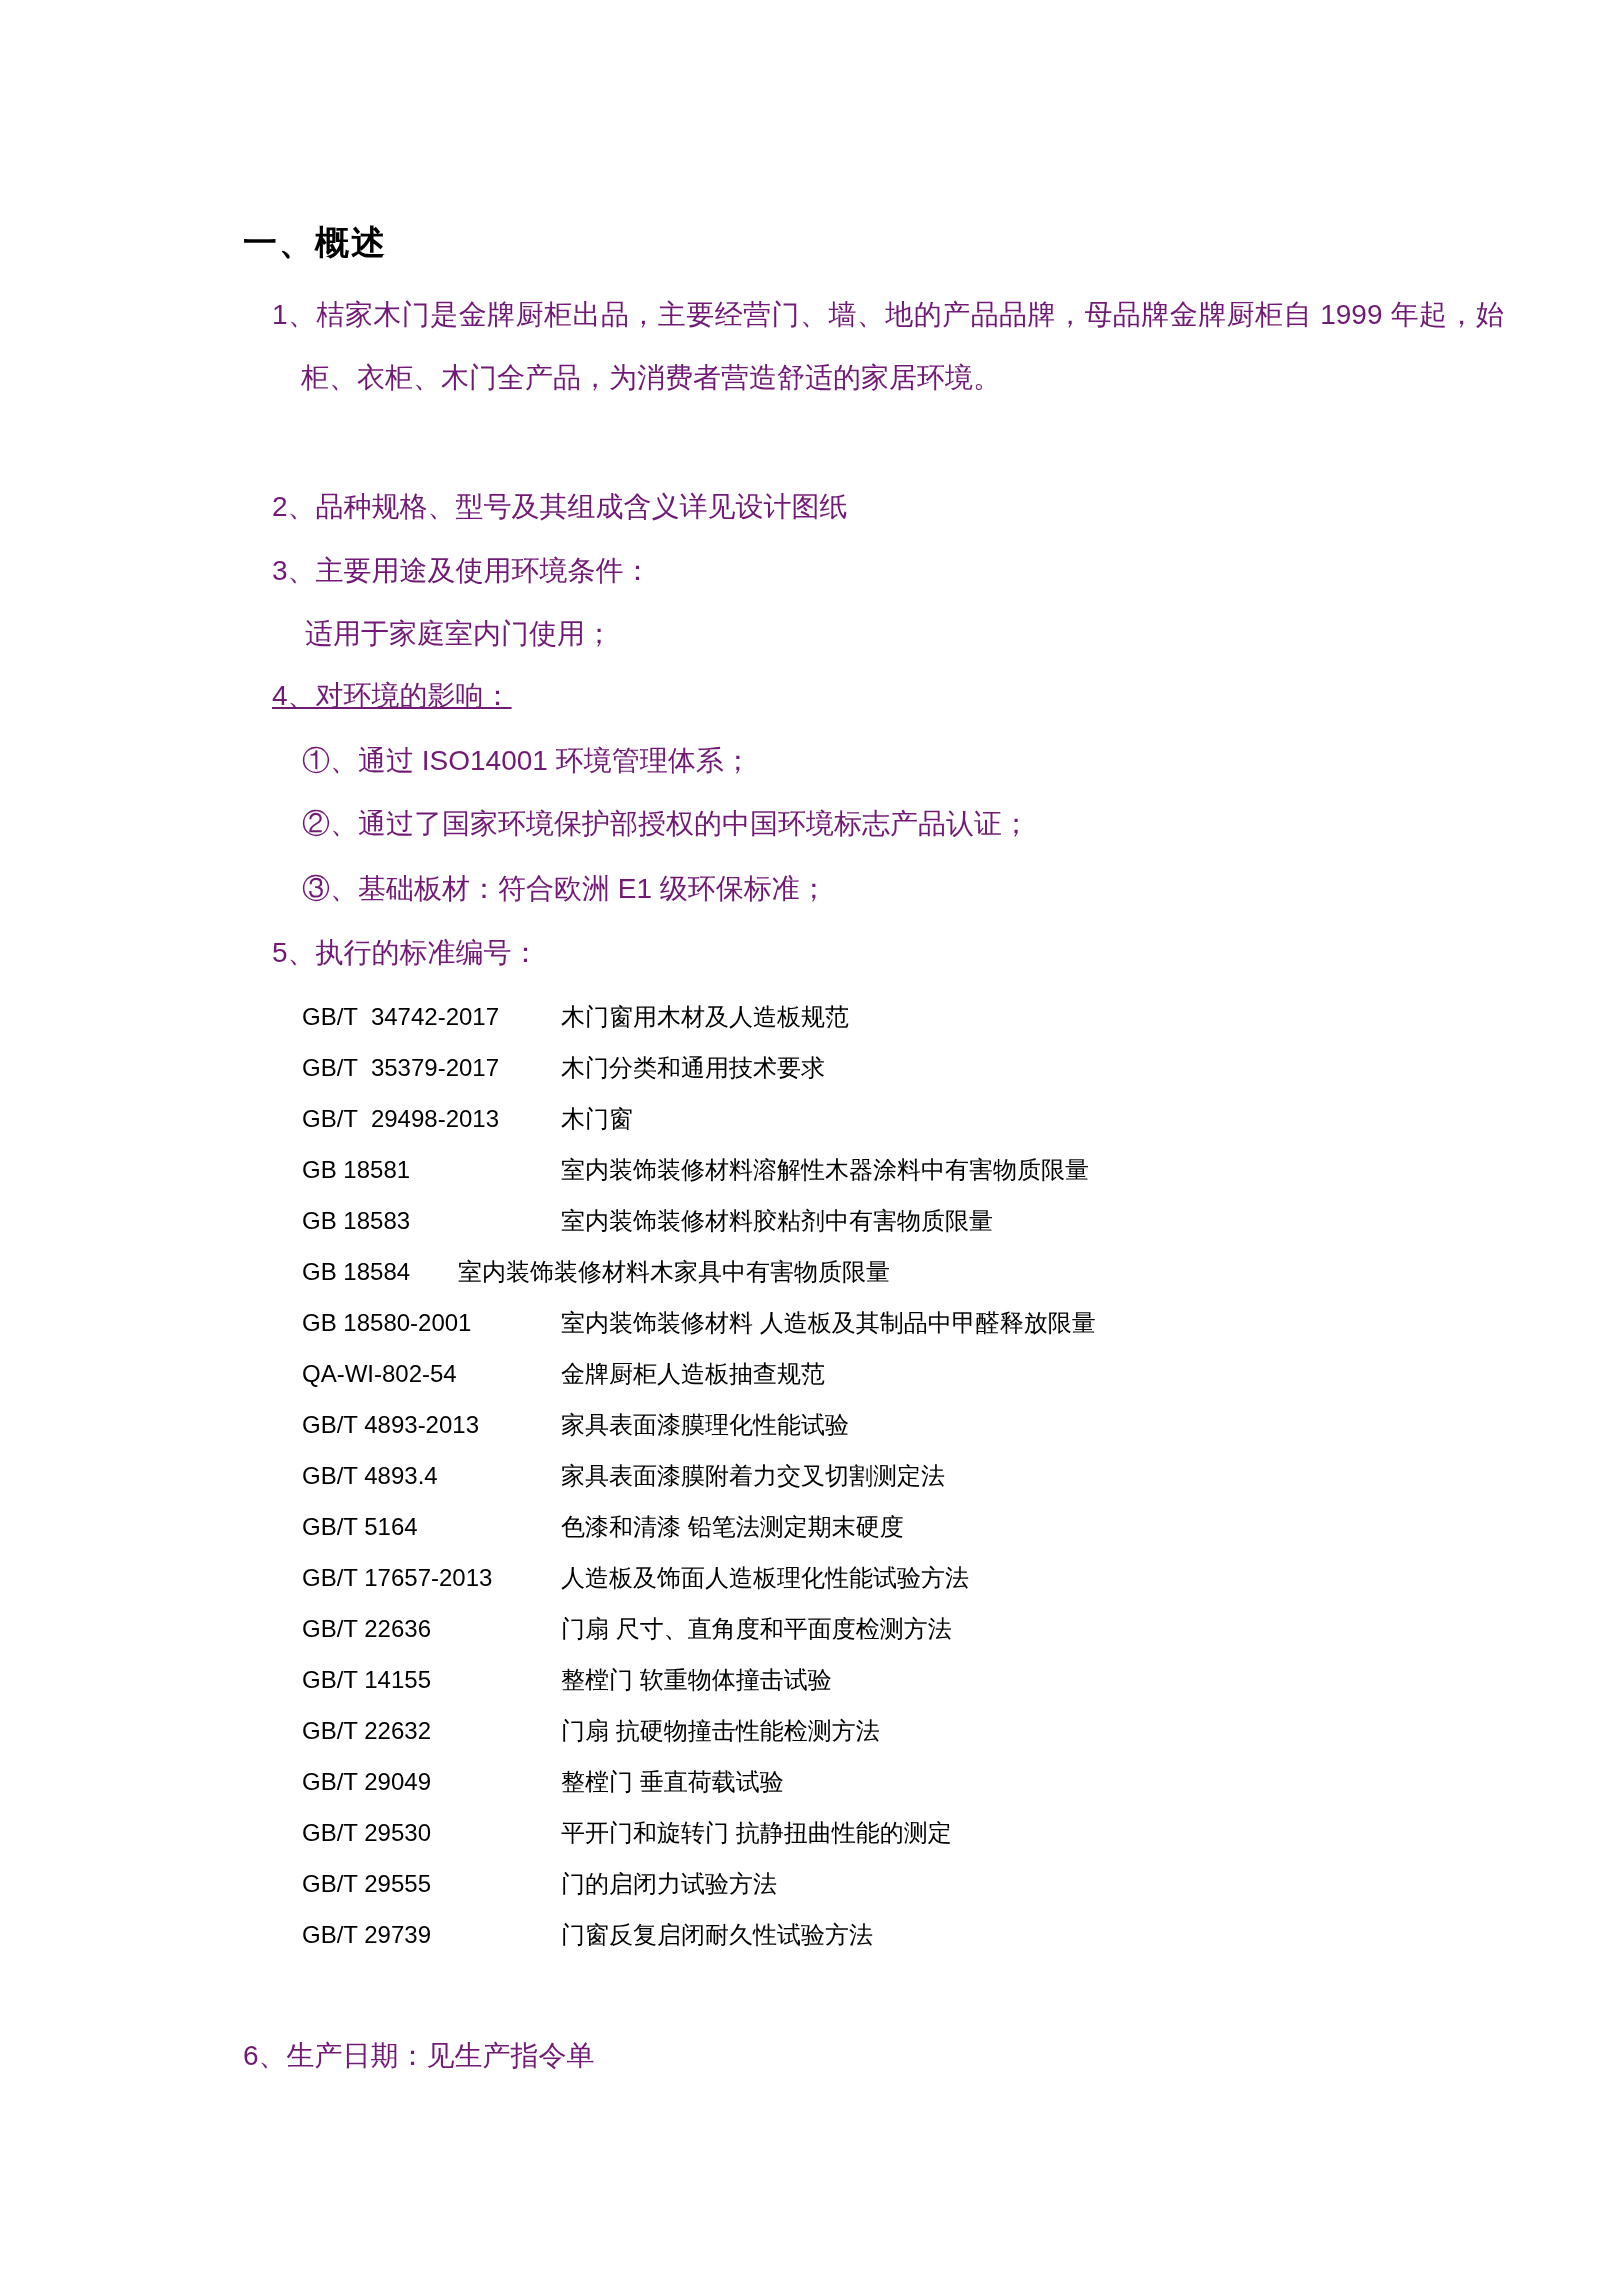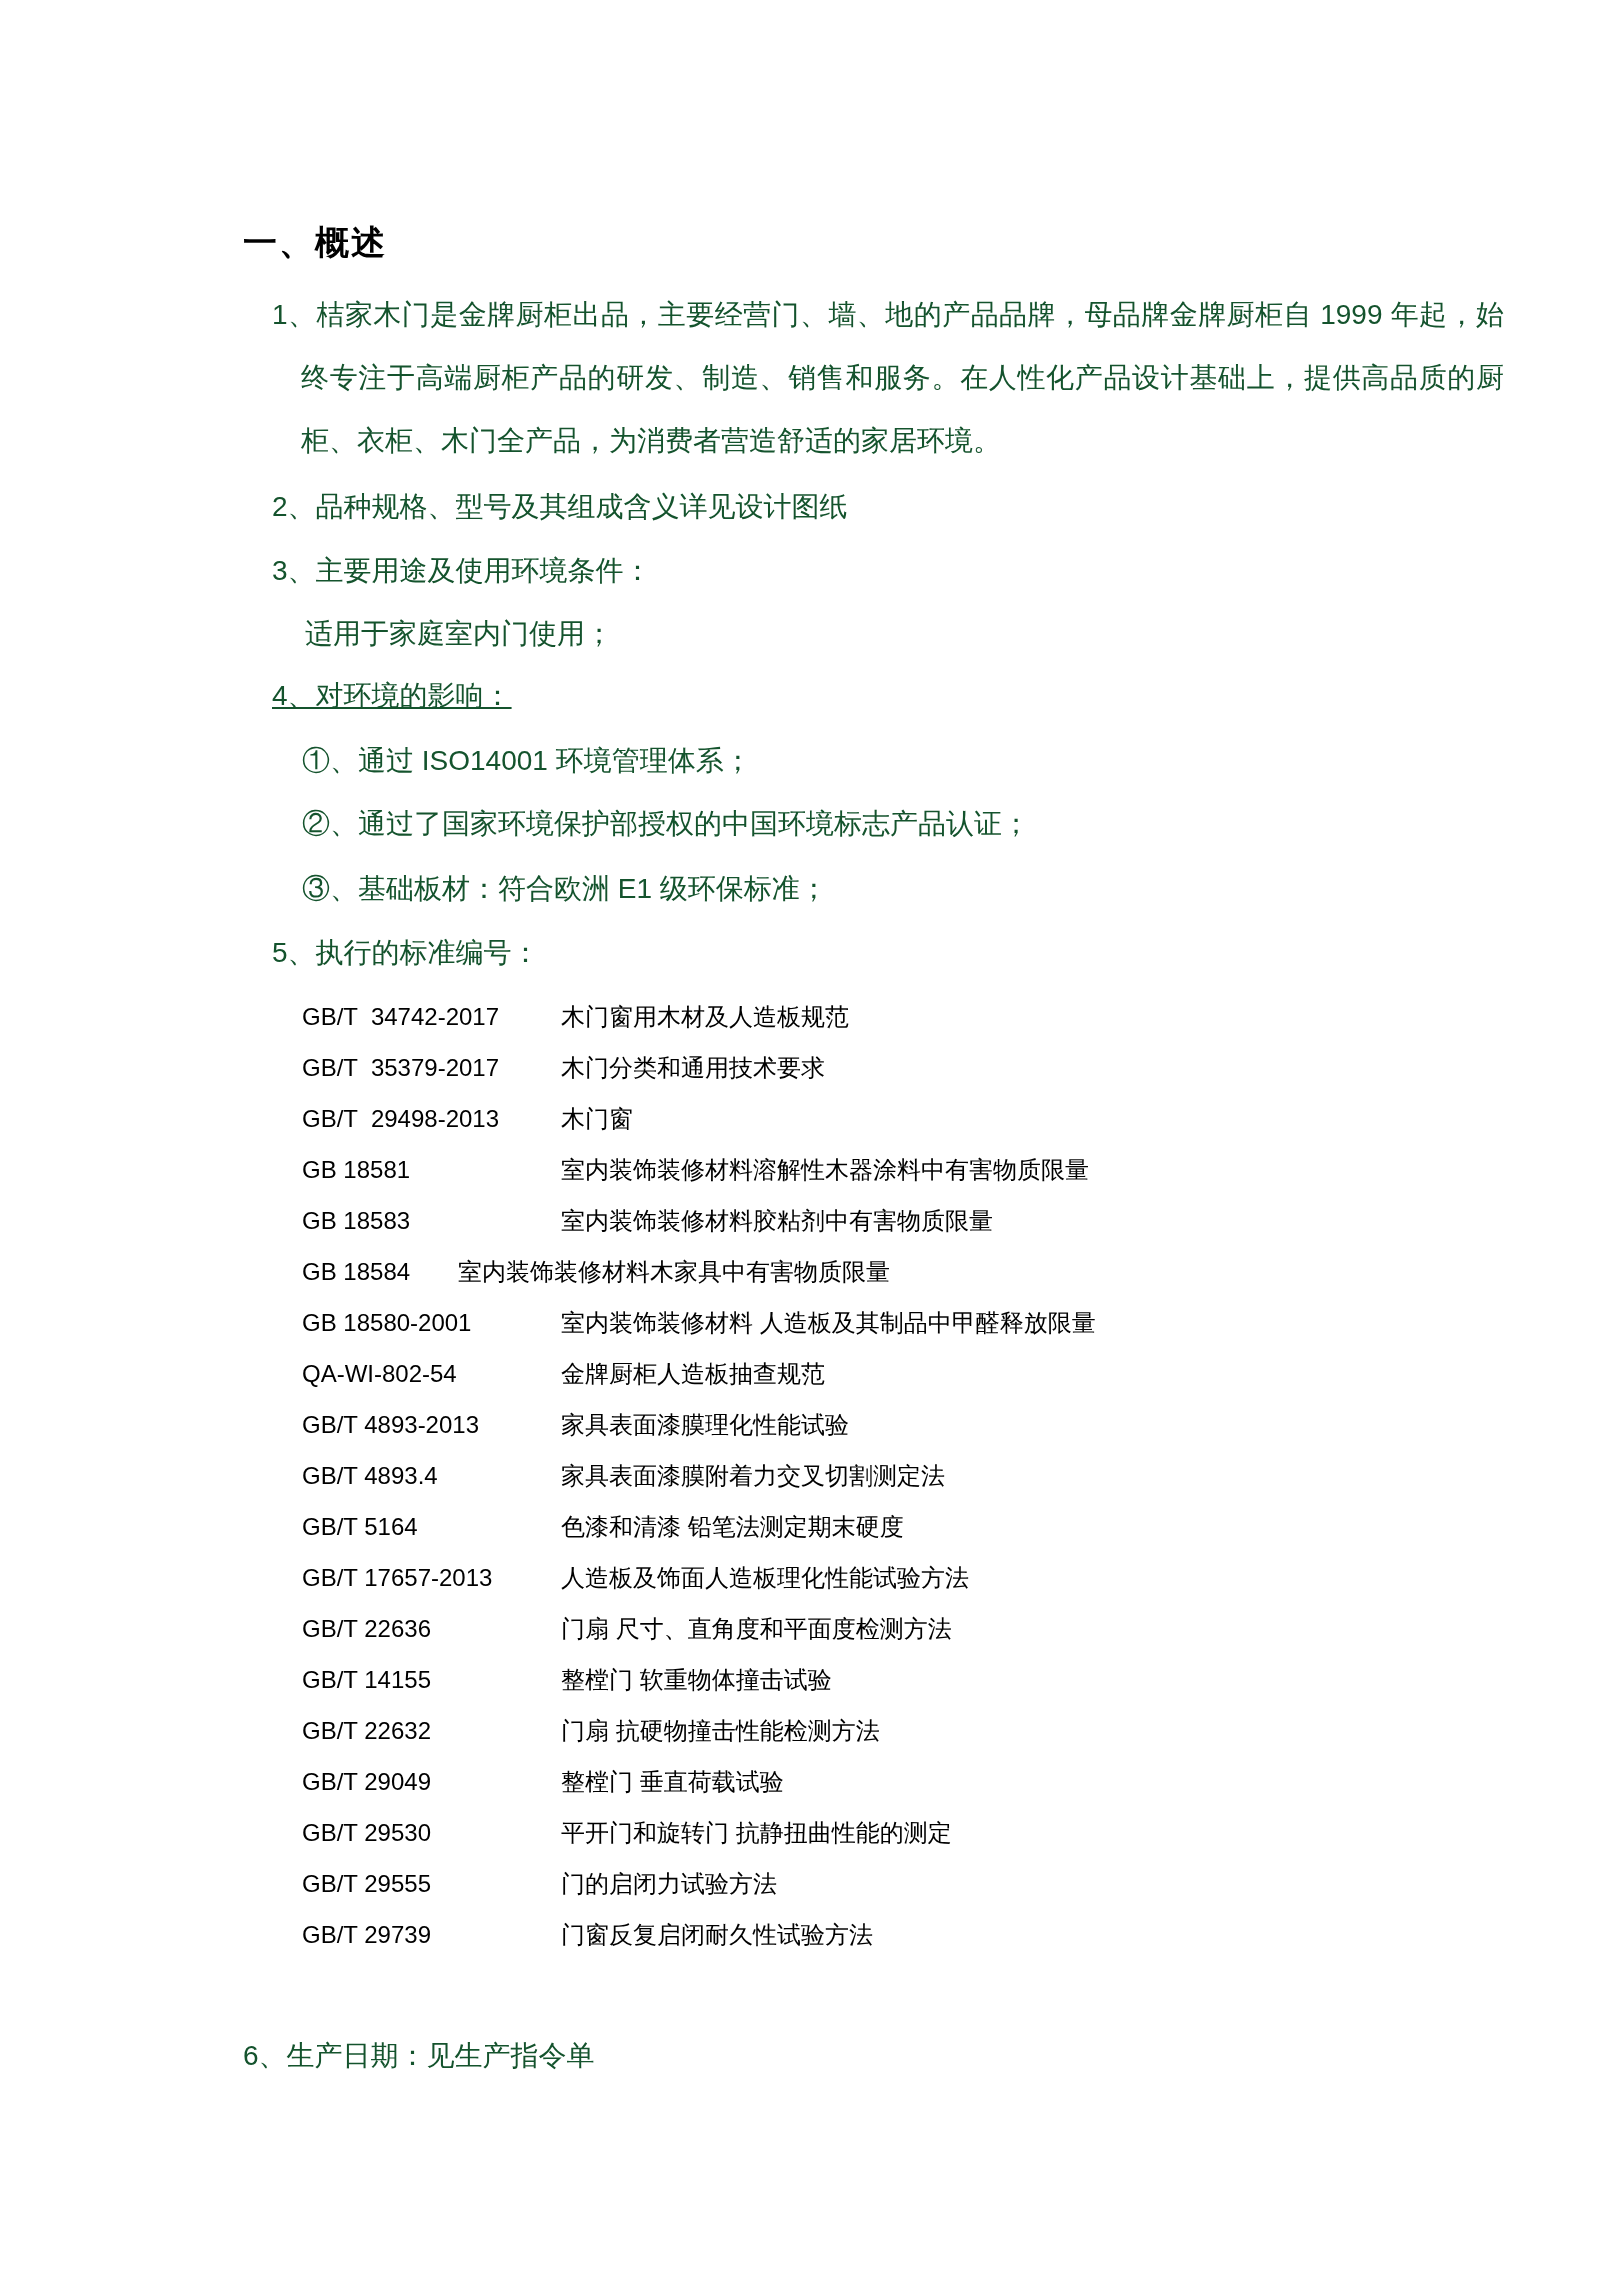--- a/index.html
+++ b/index.html
@@ -19,21 +19,21 @@
     margin: 0;
     font-size: 34px;
     line-height: 43px;
     font-weight: 700;
     letter-spacing: 2px;
     white-space: pre;
   }
   .bodytext {
     font-size: 28px;
     line-height: 63px;
-    color: #14532d;
+    color: #701a75;
   }
   .para1 {
     position: absolute;
     left: 272px;
     top: 283px;
     width: 1232px;
   }
   .jline {
     text-align: justify;
     text-align-last: justify;
@@ -75,21 +75,20 @@
 </style>
 </head>
 <body>
 
 <div class="page">
 
   <h1 class="heading">一、概述</h1>
 
   <div class="para1 bodytext">
     <div class="jline">1、桔家木门是金牌厨柜出品，主要经营门、墙、地的产品品牌，母品牌金牌厨柜自 1999 年起，始</div>
-    <div class="jline cont">终专注于高端厨柜产品的研发、制造、销售和服务。在人性化产品设计基础上，提供高品质的厨</div>
     <div class="cont">柜、衣柜、木门全产品，为消费者营造舒适的家居环境。</div>
   </div>
 
   <div class="line bodytext" style="left:272px; top:475px;">2、品种规格、型号及其组成含义详见设计图纸</div>
 
   <div class="line bodytext" style="left:272px; top:539px;">3、主要用途及使用环境条件：</div>
 
   <div class="line bodytext" style="left:305px; top:602px;">适用于家庭室内门使用；</div>
 
   <div class="line bodytext" style="left:272px; top:664px;text-decoration:underline;">4、对环境的影响：</div>

